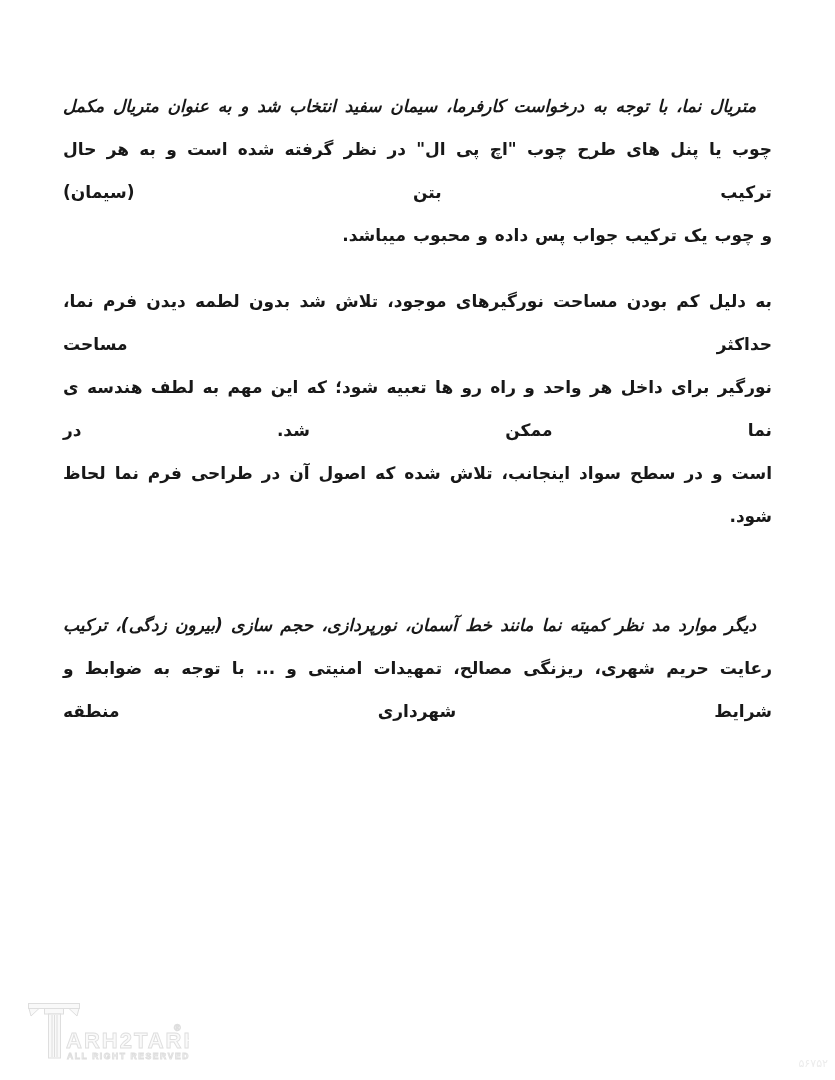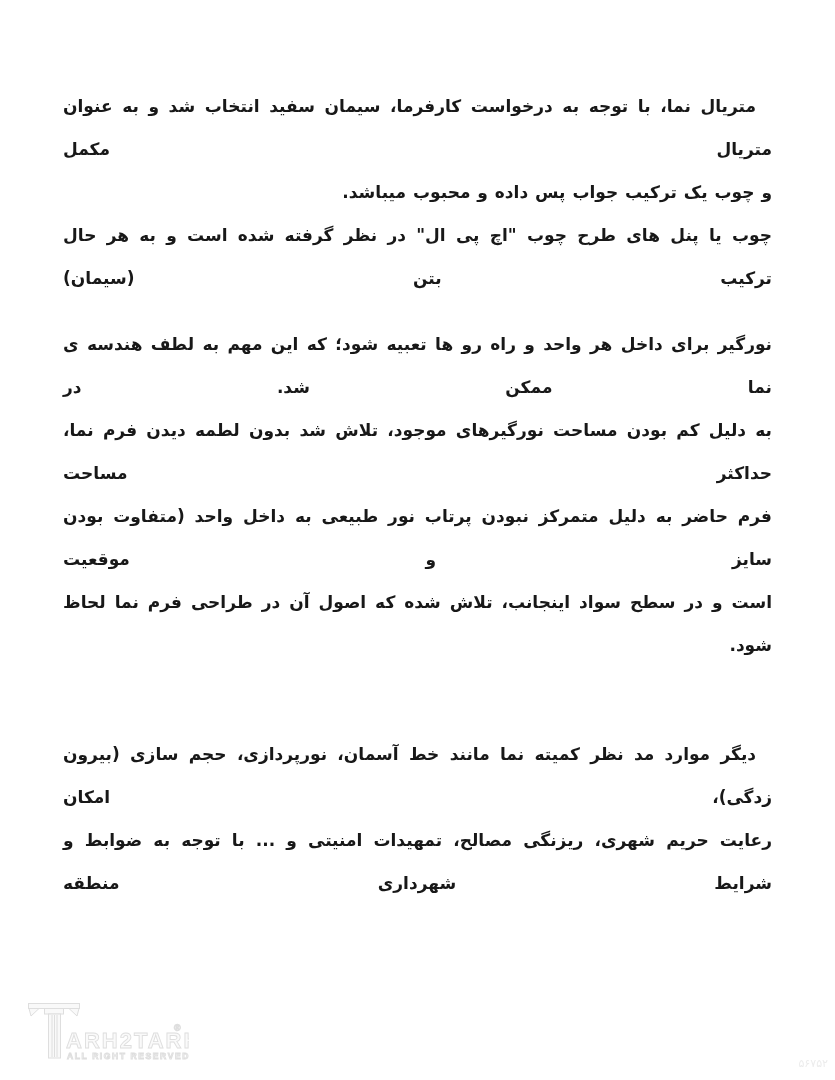--- a/index.html
+++ b/index.html
@@ -28,21 +28,21 @@
   }
   .paragraph { margin: 0 0 23px 0; }
   .paragraph.extra-space { margin-top: 66px; }
   .line {
     line-height: 43px;
     text-align: justify;
     text-align-last: justify;
     word-spacing: 1px;
   }
   .line.last { text-align-last: right; }
-  .line.first-indent { text-indent: 16px; }
+  .line.first-indent { text-indent: 16px; font-style: italic; }
 
   .watermark {
     position: absolute;
     left: 27px;
     top: 1000px;
     width: 162px;
     height: 62px;
   }
   .watermark svg { display: block; }
   .wm-outline-text {
@@ -63,31 +63,30 @@
   }
 </style>
 </head>
 <body>
 
 <div class="page">
 
   <div class="text-block">
       <div class="paragraph">
         <div class="line first-indent">متریال نما، با توجه به درخواست  کارفرما، سیمان سفید انتخاب شد و به عنوان متریال مکمل</div>
+        <div class="line">چوب یا پنل های طرح چوب "اچ پی ال"  در نظر گرفته شده است و به هر حال ترکیب بتن (سیمان)</div>
         <div class="line last">و چوب یک ترکیب جواب پس داده و محبوب میباشد.</div>
-        <div class="line">چوب یا پنل های طرح چوب "اچ پی ال"  در نظر گرفته شده است و به هر حال ترکیب بتن (سیمان)</div>
       </div>
       <div class="paragraph">
+        <div class="line">به دلیل کم بودن مساحت نورگیرهای موجود، تلاش شد بدون لطمه دیدن فرم نما، حداکثر مساحت</div>
         <div class="line">نورگیر برای داخل هر واحد و راه رو ها تعبیه شود؛ که این مهم به لطف هندسه ی نما ممکن شد. در</div>
-        <div class="line">به دلیل کم بودن مساحت نورگیرهای موجود، تلاش شد بدون لطمه دیدن فرم نما، حداکثر مساحت</div>
-        <div class="line">فرم حاضر به دلیل متمرکز نبودن پرتاب نور طبیعی به داخل واحد (متفاوت بودن سایز و موقعیت</div>
         <div class="line last">است و در سطح سواد اینجانب، تلاش شده که اصول آن در طراحی فرم نما لحاظ شود.</div>
       </div>
       <div class="paragraph extra-space">
-        <div class="line first-indent">دیگر موارد مد نظر کمیته نما مانند خط آسمان، نورپردازی، حجم سازی (بیرون زدگی)، امکان</div>
+        <div class="line first-indent">دیگر موارد مد نظر کمیته نما مانند خط آسمان، نورپردازی، حجم سازی (بیرون زدگی)، ترکیب</div>
         <div class="line">رعایت حریم شهری، ریزنگی مصالح، تمهیدات امنیتی و ... با توجه به ضوابط و شرایط شهرداری منطقه</div>
       </div>
     </div>
 
   <div class="watermark">
     <svg width="162" height="62" viewBox="0 0 162 62" xmlns="http://www.w3.org/2000/svg">
       <g stroke="#dedede" stroke-width="1" fill="#f9f9f9">
 
         <rect x="1.5" y="3.5" width="51" height="5"></rect>
 

